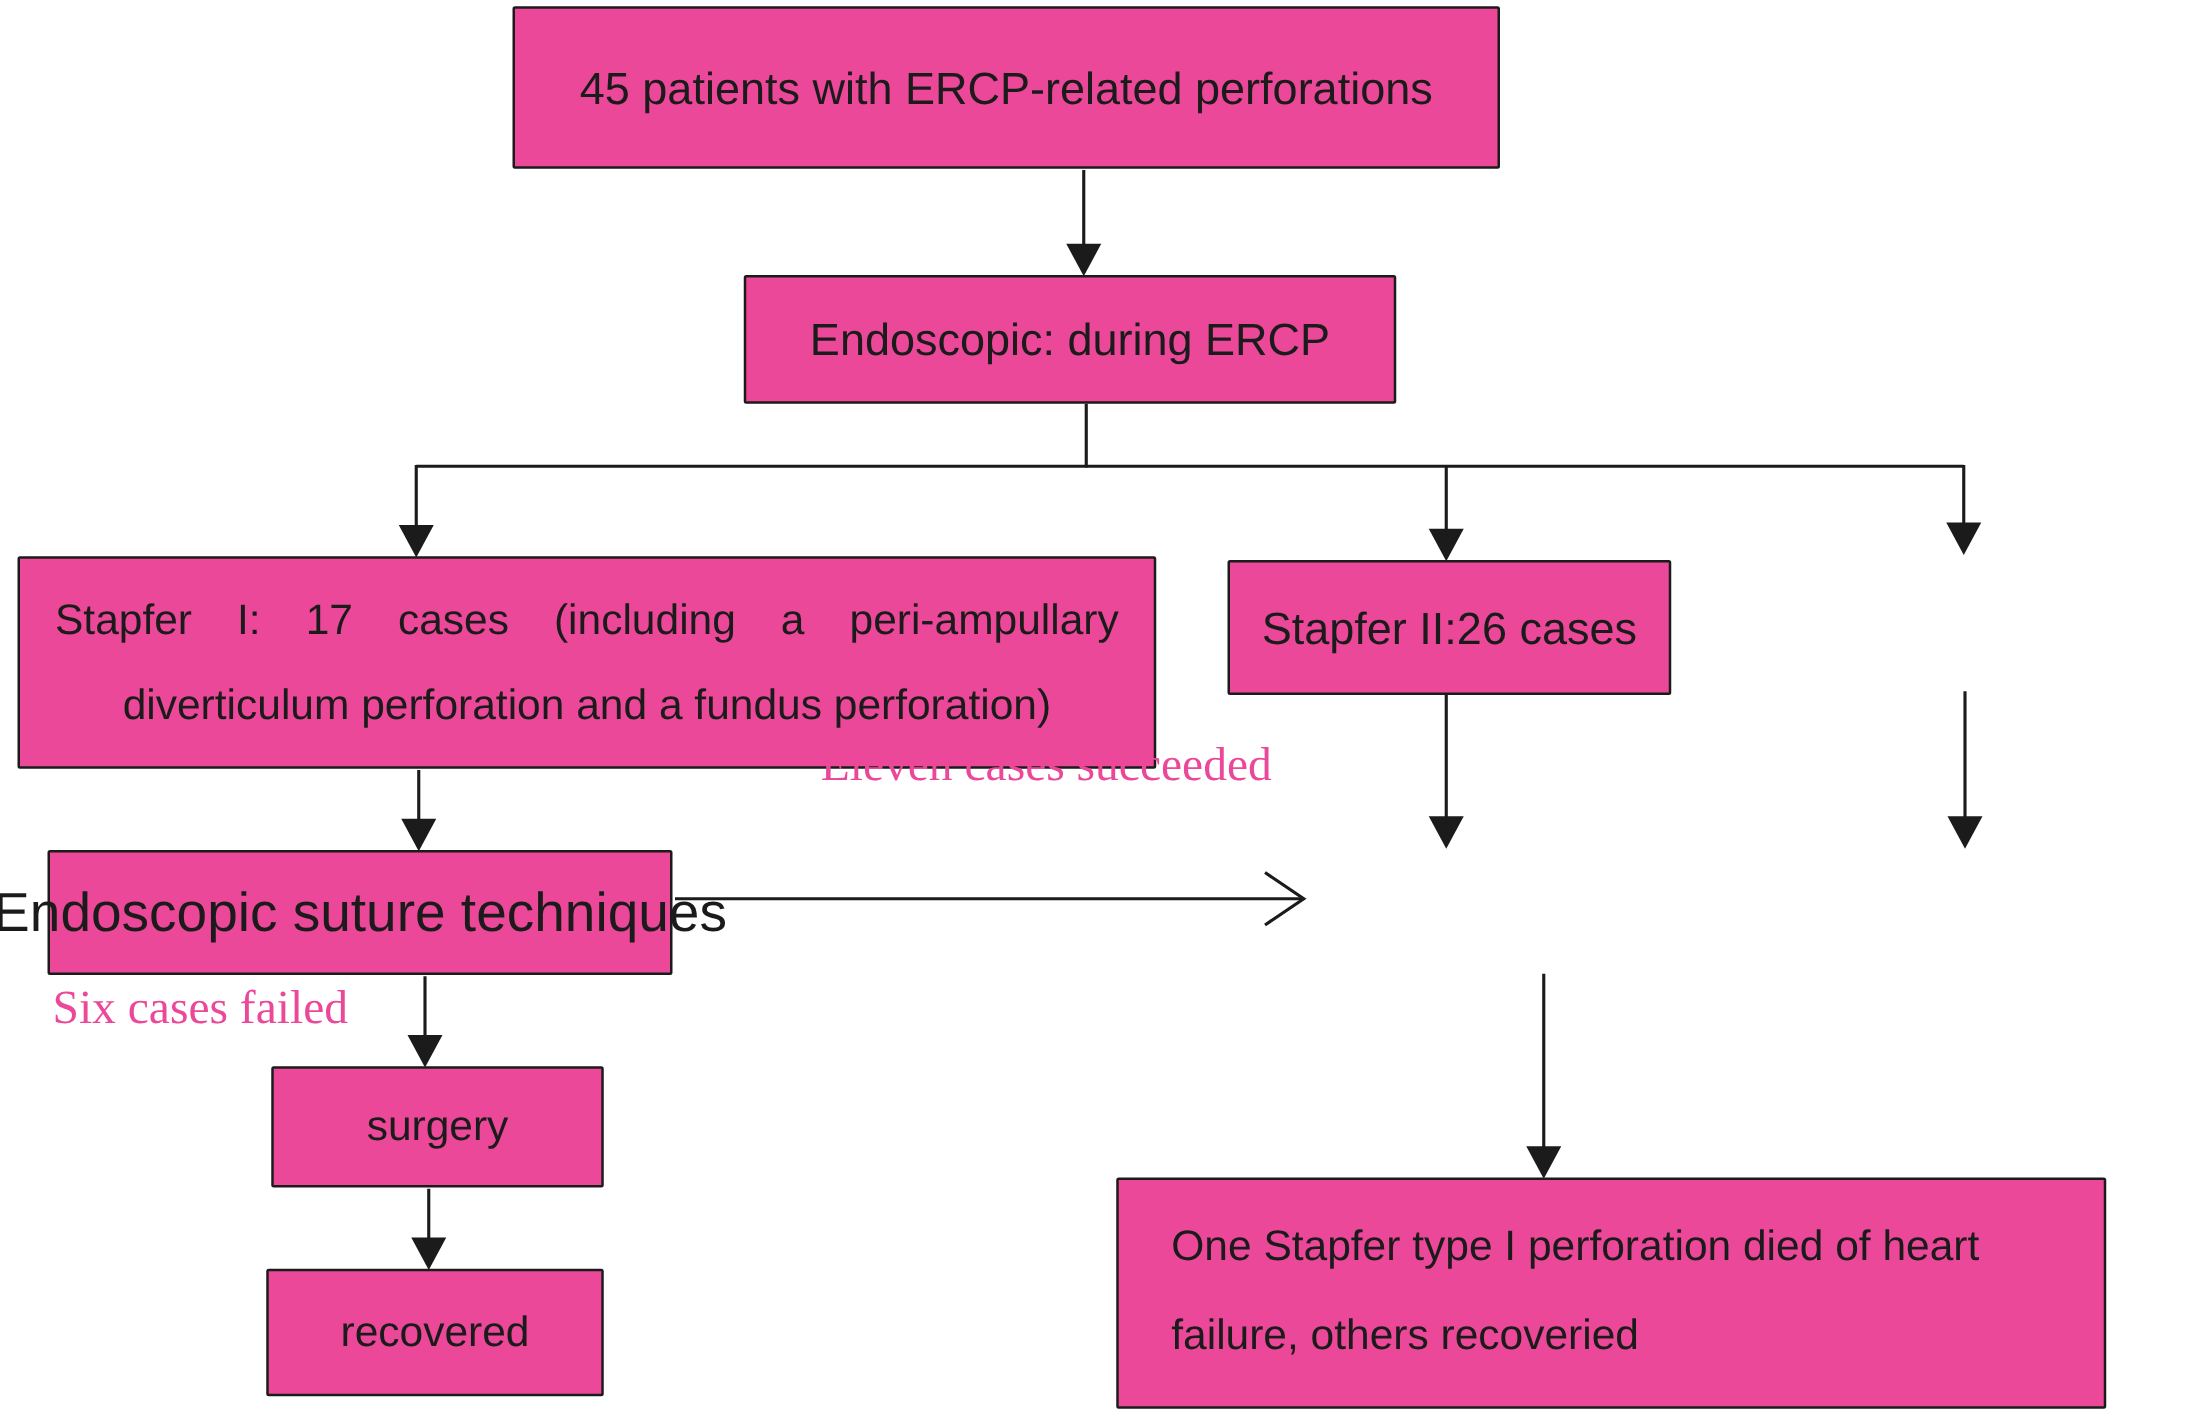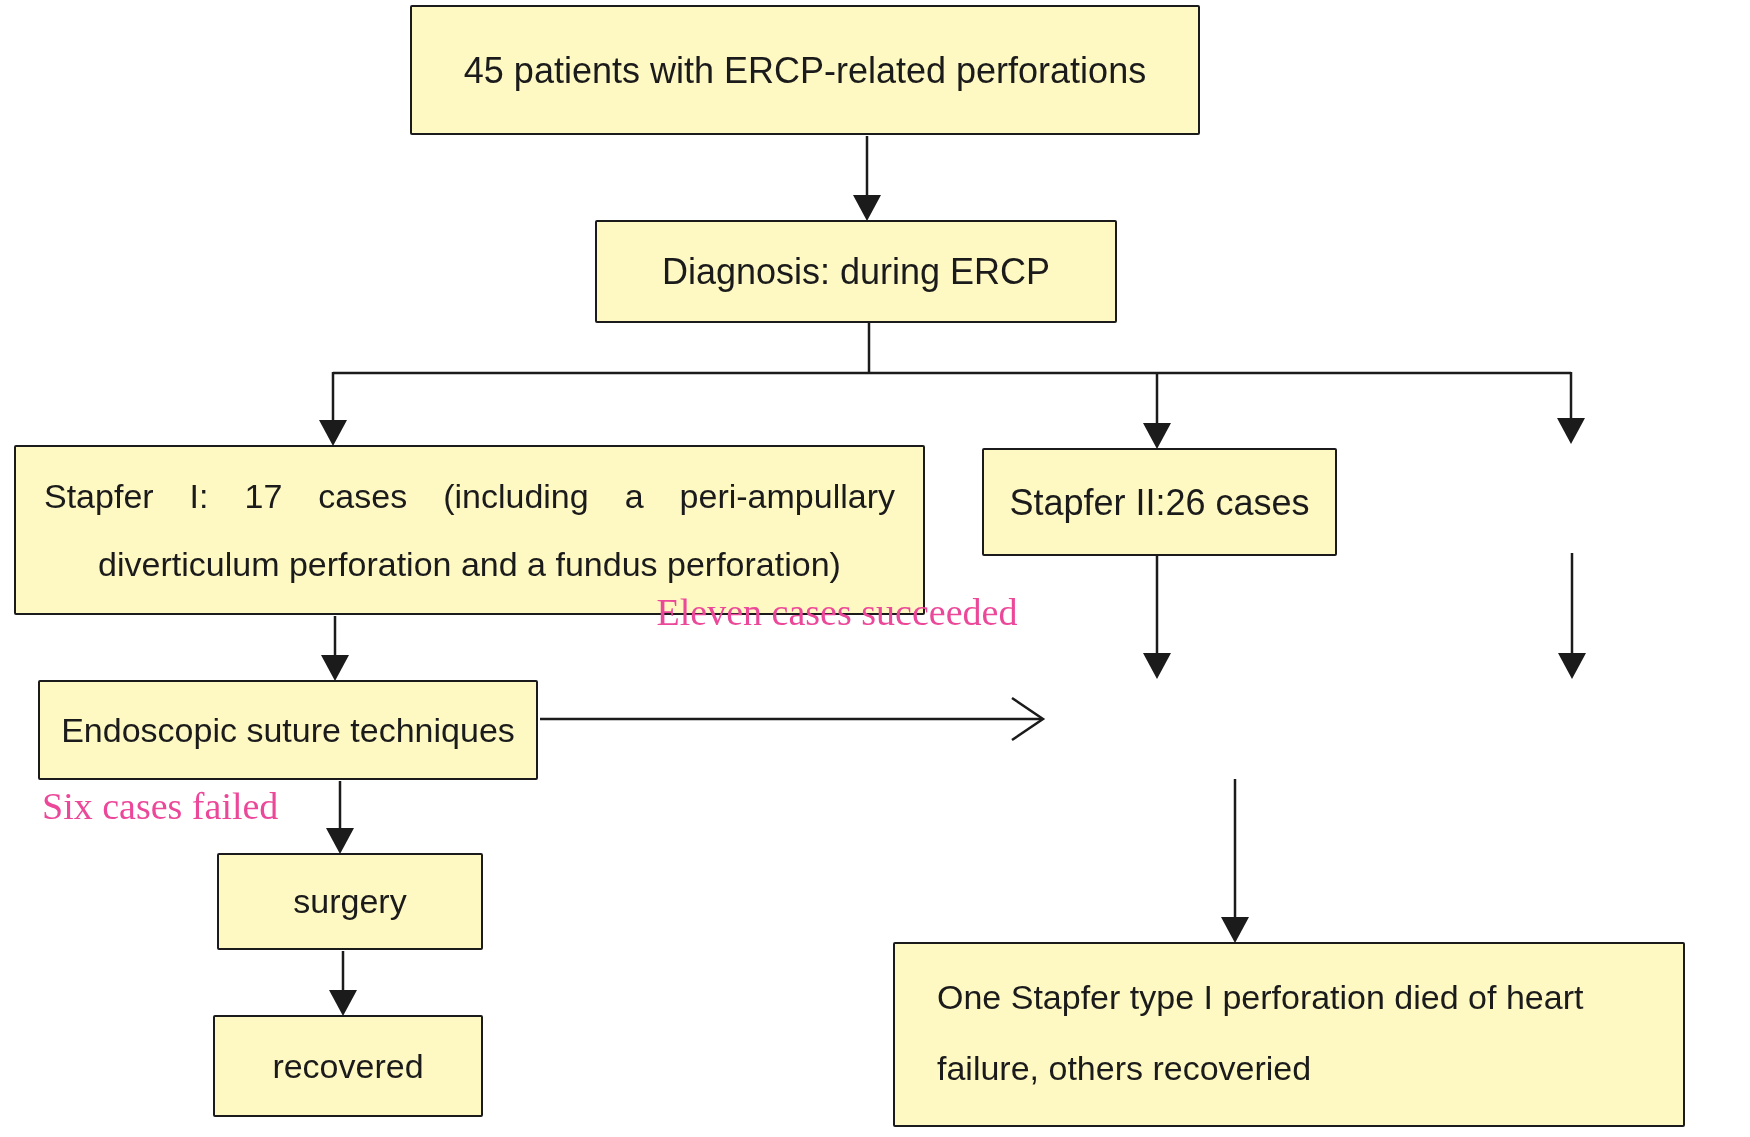--- a/index.html
+++ b/index.html
@@ -12,42 +12,42 @@
     width: 1750px;
     height: 1137px;
     background: #ffffff;
     font-family: "Liberation Sans", sans-serif;
     color: #1b1b1b;
     overflow: hidden;
   }
   .box {
     position: absolute;
     border: 2.5px solid #1b1b1b;
-    background: #fef9c3;
+    background: #ec4899;
     box-sizing: border-box;
     display: flex;
     align-items: center;
     justify-content: center;
     font-size: 36px;
     line-height: 1.25;
     border-radius: 2px;
   }
   .box .txt { white-space: nowrap; }
 
   
   #box-patients     { left: 410px;  top: 5px;    width: 790px; height: 130px; }
   #box-diagnosis    { left: 595px;  top: 220px;  width: 522px; height: 103px; }
   #box-stapfer1     { left: 14px;   top: 445px;  width: 911px; height: 170px;
                       flex-direction: column; align-items: stretch;
                       justify-content: center; font-size: 34px; padding: 0 28px; }
   #box-stapfer1 .jline  { text-align: justify; text-align-last: justify; }
   #box-stapfer1 .nline  { text-align: center; margin-top: 26px; white-space: nowrap; }
   #box-stapfer2     { left: 982px;  top: 448px;  width: 355px; height: 108px; }
   #box-stapfer3     { left: 1383px; top: 443px;  width: 342px; height: 110px; }
-  #box-endoscopic   { left: 38px;   top: 680px;  width: 500px; height: 100px; font-size: 34px; }
+  #box-endoscopic   { left: 38px;   top: 680px;  width: 500px; height: 100px; font-size: 44px; }
   #box-surgery      { left: 217px;  top: 853px;  width: 266px; height: 97px;  font-size: 34px; text-align: right; }
   #box-recovered    { left: 213px;  top: 1015px; width: 270px; height: 102px; font-size: 34px; }
   #box-conservative { left: 1045px; top: 678px;  width: 582px; height: 100px;
                       justify-content: flex-start; padding-left: 22px; }
   #box-outcome      { left: 893px;  top: 942px;  width: 792px; height: 185px;
                       flex-direction: column; align-items: flex-start;
                       justify-content: flex-start; font-size: 34px;
                       padding: 32px 0 0 42px; box-sizing: border-box; }
   #box-outcome .oline2 { margin-top: 28px; }
 
@@ -144,21 +144,21 @@
       <line x1="1235" y1="779" x2="1235" y2="919"></line>
       <polygon points="1235,943 1221,917 1249,917"></polygon>
     </g>
   </svg>
 
   <div class="box" id="box-patients">
     <span class="txt">45 patients with ERCP-related perforations</span>
   </div>
 
   <div class="box" id="box-diagnosis">
-    <span class="txt">Diagnosis: during ERCP</span>
+    <span class="txt">Endoscopic: during ERCP</span>
   </div>
 
   <div class="box" id="box-stapfer1">
     <div class="jline">Stapfer I: 17 cases (including a peri-ampullary</div>
     <div class="nline">diverticulum perforation and a fundus perforation)</div>
   </div>
 
   <div class="box" id="box-stapfer2">
     <span class="txt">Stapfer II:26 cases</span>
   </div>

